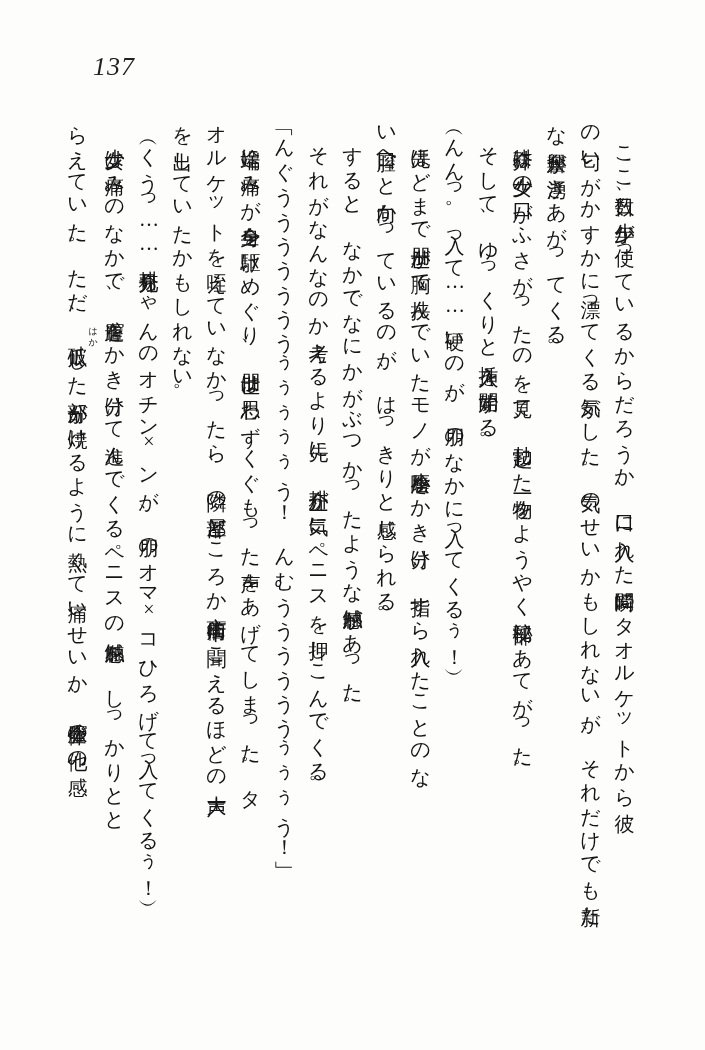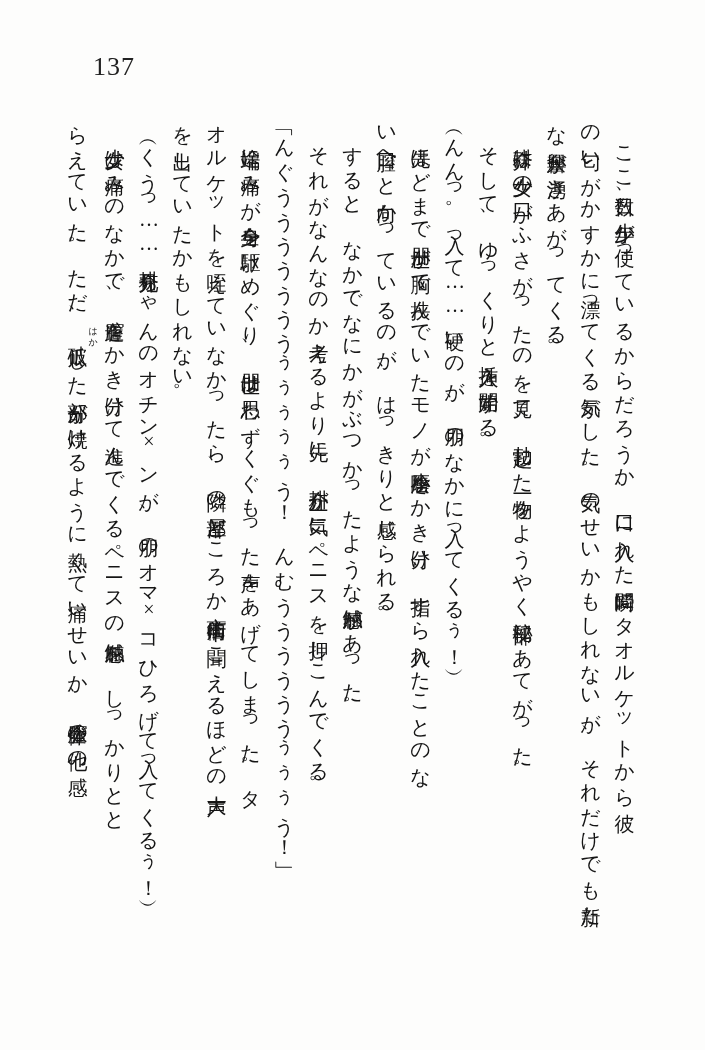--- a/index.html
+++ b/index.html
@@ -14,20 +14,21 @@
     background: #fdfdfc;
     overflow: hidden;
     font-family: "Liberation Serif", "DejaVu Serif", serif;
     color: #151515;
   }
   .page-number {
     position: absolute;
     top: 52px;
     left: 93px;
     font-size: 26px;
+    font-style: italic;
     letter-spacing: 1px;
     color: #222222;
   }
   .page-text {
     position: absolute;
     top: 112px;
     right: 63px;
     height: 848px;
     writing-mode: vertical-rl;
     text-orientation: upright;

